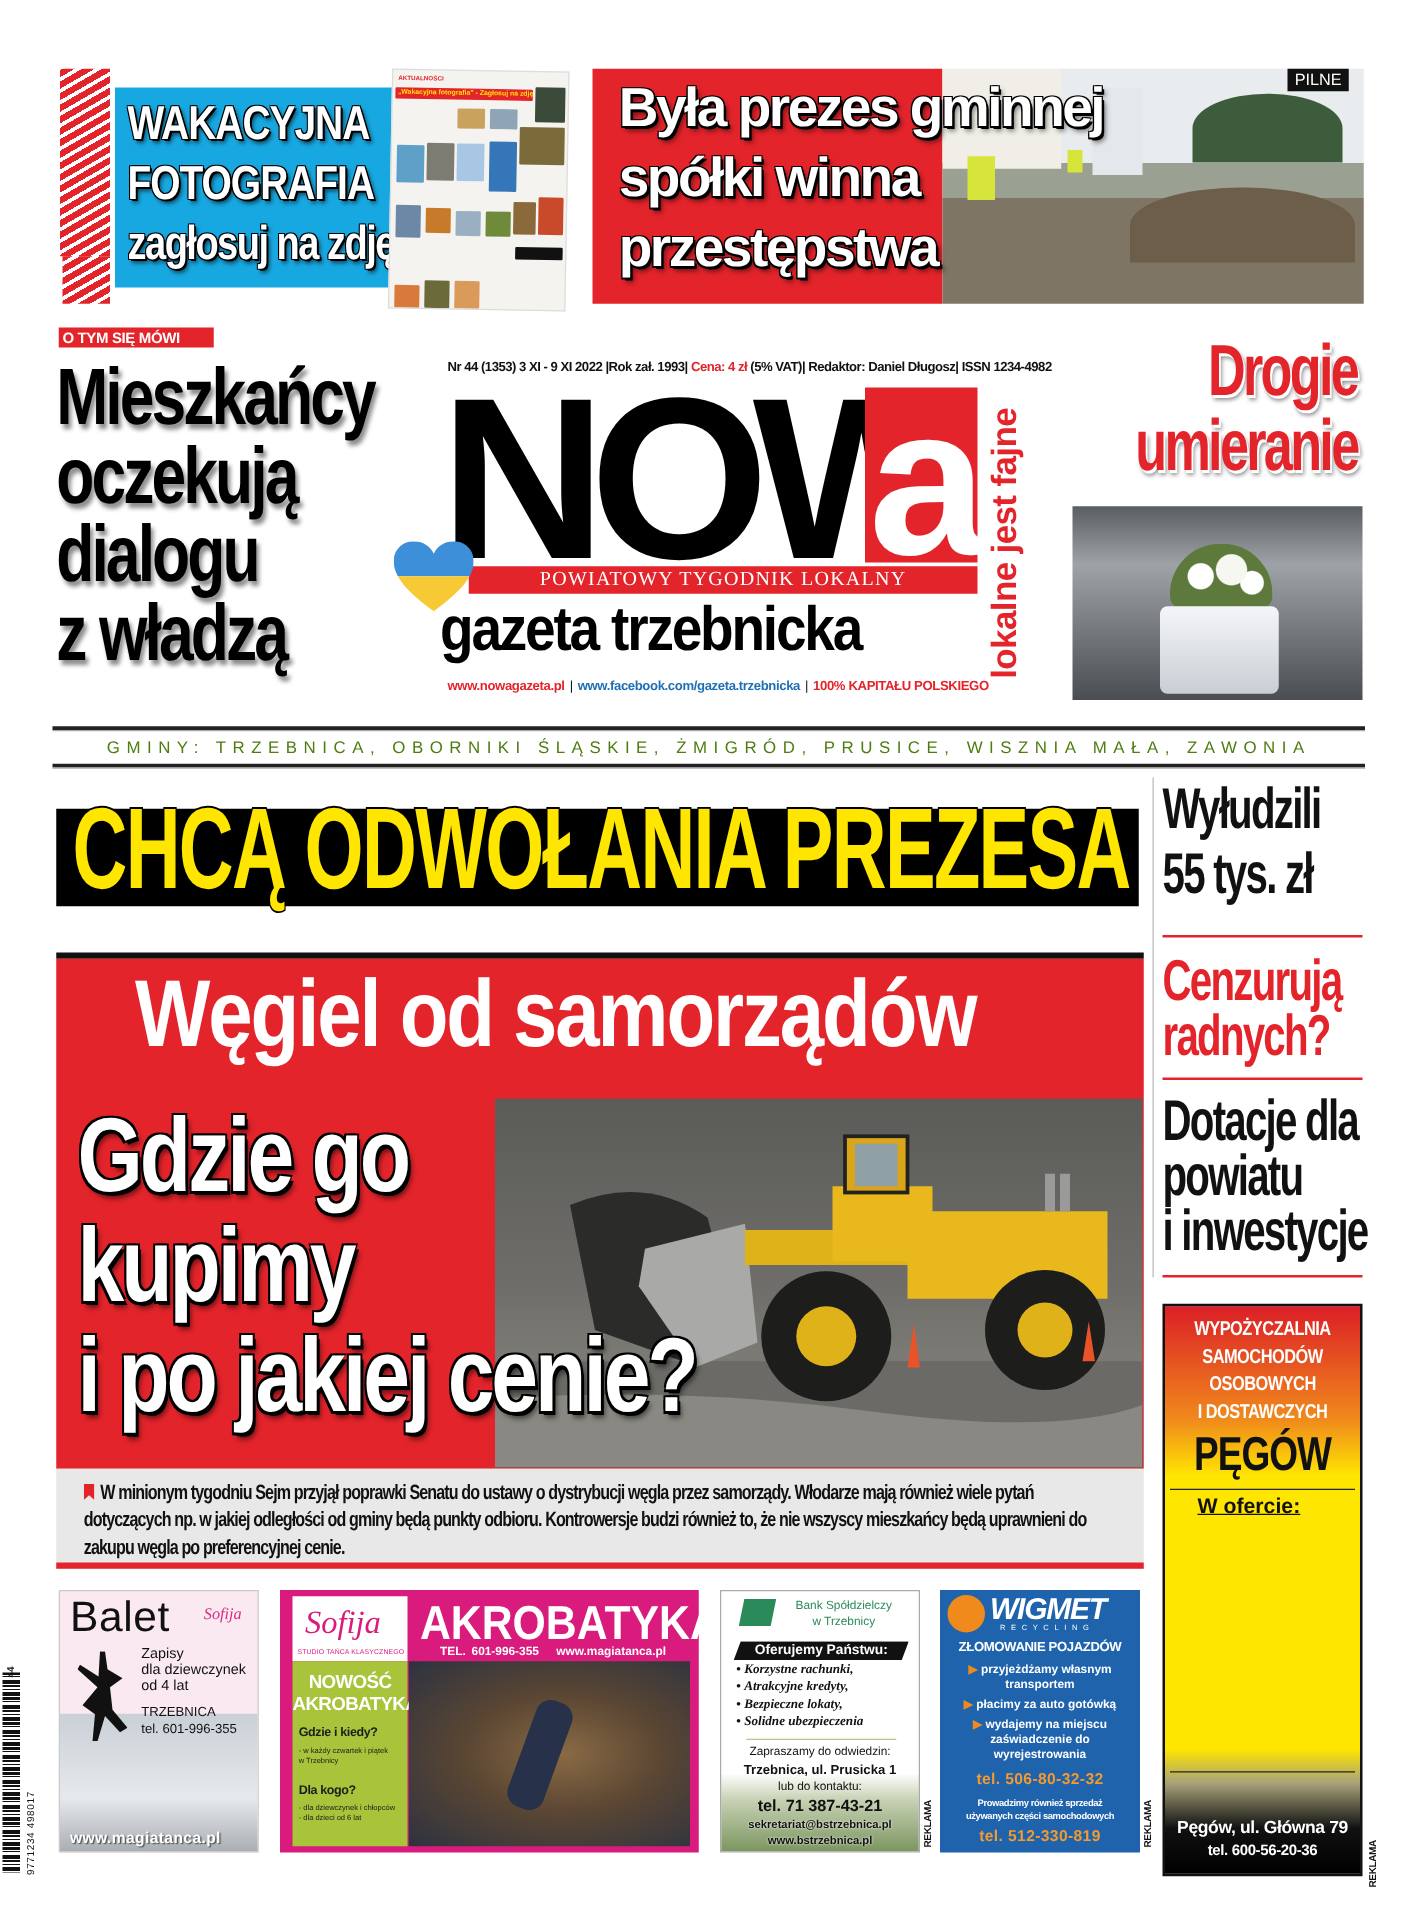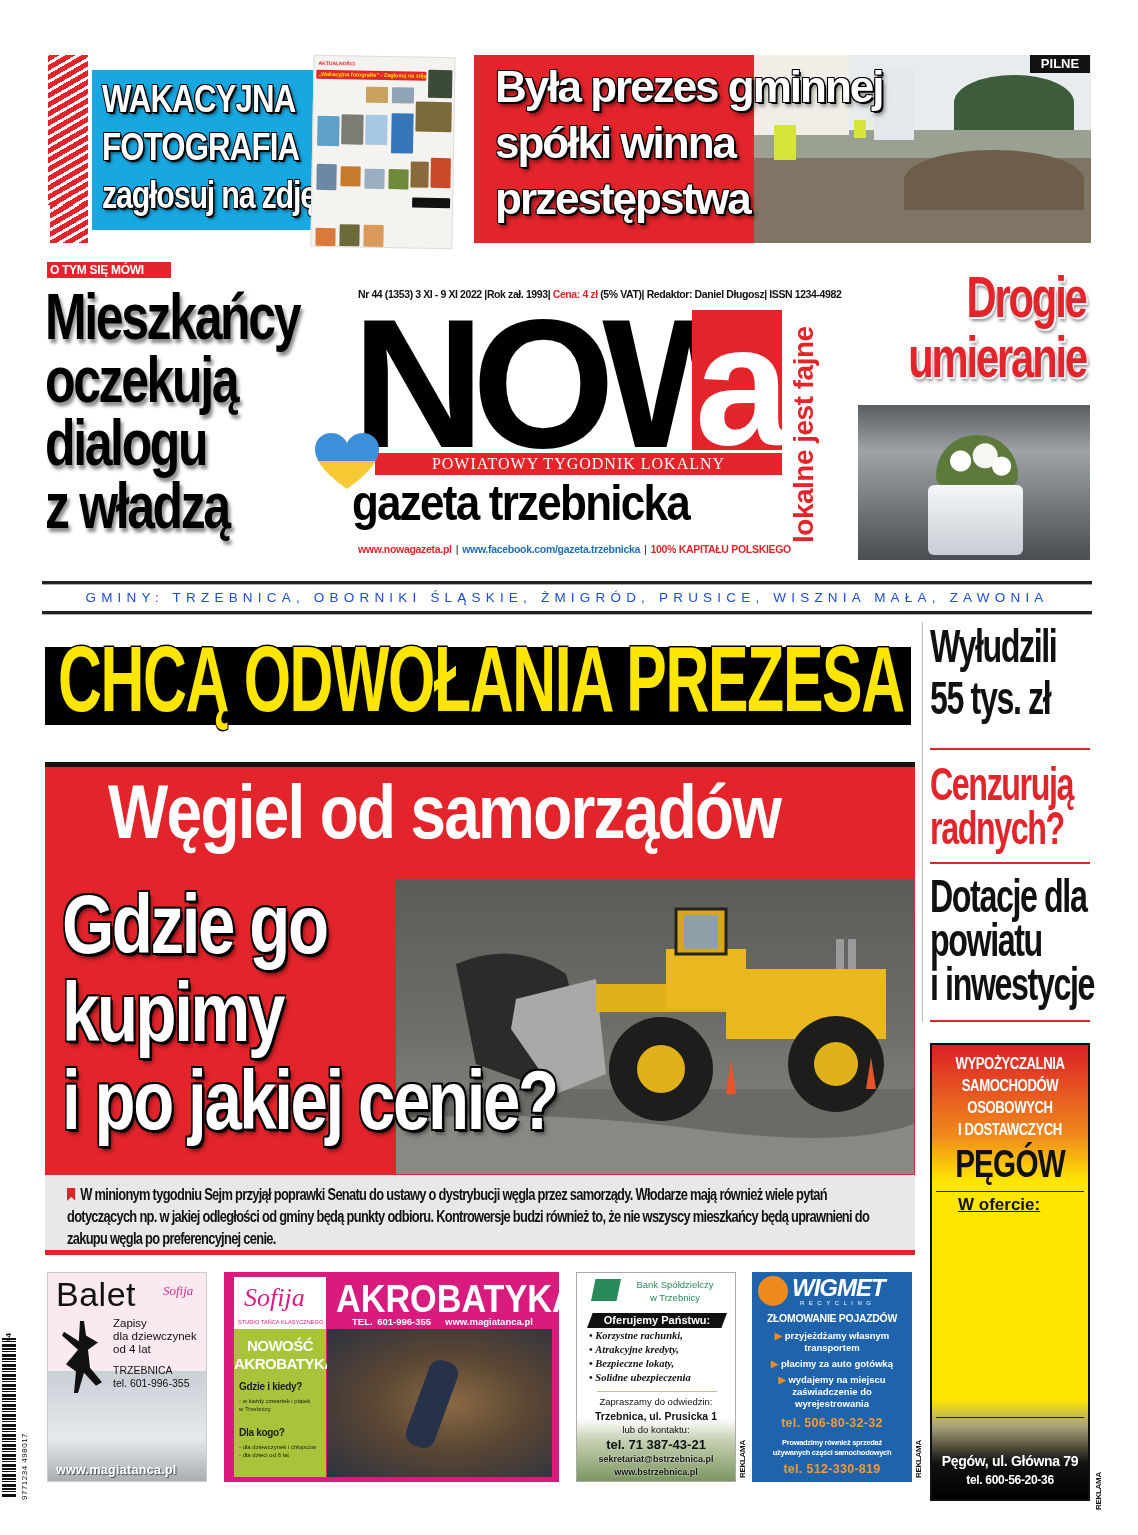--- a/index.html
+++ b/index.html
@@ -10,21 +10,21 @@
   
   #excl { left: 48px; top: 55px; width: 40px; height: 150px; background: repeating-linear-gradient(-30deg, #e3242b 0 5px, #fff 5px 8px); }
   #excl-dot { left: 50px; top: 205px; width: 38px; height: 38px; background: repeating-linear-gradient(-30deg, #e3242b 0 5px, #fff 5px 8px); }
   #teaser1 { left: 92px; top: 70px; width: 225px; height: 160px; background: #18a8e1; }
   #teaser1-thumb { left: 312px; top: 56px; width: 142px; height: 192px; background: #f5f3ef; border: 1px solid #ddd; transform: rotate(1deg); overflow: hidden; }
   .thumb-cell { position: absolute; border-radius: 1px; }
   #teaser1 .t1 { position: absolute; left: 10px; color: #fff; font-weight: 700; text-shadow: 2px 2px 0 #000, -1px -1px 0 #000, 1px -1px 0 #000, -1px 1px 0 #000, 3px 3px 4px rgba(0,0,0,.6); white-space: nowrap; }
   #teaser2 { left: 474px; top: 55px; width: 280px; height: 188px; background: #e3242b; }
   #teaser2-photo { left: 754px; top: 55px; width: 337px; height: 188px; background: linear-gradient(180deg, #e9ecee 0 40%, #9aa092 40% 55%, #7f7565 55% 100%); overflow: hidden; }
   .t2line { position: absolute; left: 22px; color: #fff; font-weight: 700; font-size: 44px; letter-spacing: -2px; text-shadow: 2px 2px 0 #000, -1px -1px 0 #000, 1px -1px 0 #000, -1px 1px 0 #000, 3px 4px 4px rgba(0,0,0,.5); white-space: nowrap; }
-  #pilne { left: 1030px; top: 55px; width: 60px; height: 18px; background: #111; color: #fff; font-weight: 700; font-size: 13px; text-align: center; line-height: 18px; }
+  #pilne { left: 1030px; top: 55px; width: 49px; height: 18px; background: #111; color: #fff; font-weight: 400; font-size: 13px; text-align: center; line-height: 18px; }
 
   
   #otym { left: 47px; top: 262px; width: 124px; height: 16px; background: #e3242b; color: #fff; font-weight: 700; font-size: 12px; line-height: 16px; padding-left: 3px; letter-spacing: -0.3px; }
   .mline { position: absolute; left: 45px; font-weight: 700; font-size: 64px; color: #000; letter-spacing: -3px; transform: scaleX(0.78); transform-origin: left top; text-shadow: 3px 4px 4px rgba(0,0,0,.45); white-space: nowrap; line-height: 1; }
 
   
   #mast-info { left: 358px; top: 288px; font-size: 10.5px; font-weight: 700; letter-spacing: -0.4px; white-space: nowrap; }
   #mast-info .red { color: #e3242b; }
   #nowa-now { left: 352px; top: 292px; font-size: 200px; font-weight: 700; letter-spacing: -14px; line-height: 1; transform: scaleX(0.92) scaleY(0.92); transform-origin: left top; color: #000; }
   #nowa-a-box { left: 692px; top: 310px; width: 90px; height: 140px; background: #e3242b; }
@@ -43,21 +43,21 @@
 
   
   .dline { position: absolute; color: #e3242b; font-weight: 700; font-size: 58px; letter-spacing: -3px; transform: scaleX(0.72); transform-origin: right top; text-shadow: 2px 2px 0 #fff, 3px 4px 4px rgba(0,0,0,.45); white-space: nowrap; line-height: 1; text-align: right; }
   #hearse-photo { left: 858px; top: 405px; width: 232px; height: 155px; background: linear-gradient(180deg, #5a5d62 0%, #9ea3a8 30%, #4a4d52 100%); overflow: hidden; }
   #coffin { position: absolute; left: 70px; top: 80px; width: 95px; height: 70px; background: linear-gradient(180deg,#f4f6f9,#c9ced4); border-radius: 6px; }
   #flowers { position: absolute; left: 78px; top: 30px; width: 82px; height: 52px; background: radial-gradient(circle at 30% 50%, #fff 0 10px, transparent 11px), radial-gradient(circle at 60% 40%, #f7f7f2 0 12px, transparent 13px), radial-gradient(circle at 80% 60%, #fff 0 9px, transparent 10px), #5d7a3c; border-radius: 40px 40px 10px 10px; }
 
   
   #gminy-top { left: 42px; top: 581px; width: 1050px; height: 3px; background: #222; }
   #gminy-top2 { left: 42px; top: 584px; width: 1050px; height: 1px; background: #aaa; }
-  #gminy { left: 42px; top: 590px; width: 1050px; text-align: center; font-size: 13.5px; letter-spacing: 5.2px; color: #1d4ed8; white-space: nowrap; }
+  #gminy { left: 42px; top: 590px; width: 1050px; text-align: center; font-size: 13.5px; letter-spacing: 5.2px; color: #4d7c0f; white-space: nowrap; }
   #gminy-bot { left: 42px; top: 611px; width: 1050px; height: 3px; background: #222; }
   #gminy-bot2 { left: 42px; top: 614px; width: 1050px; height: 1px; background: #aaa; }
 
   
   #chca-bg { left: 45px; top: 647px; width: 866px; height: 78px; background: #000; }
   #chca { left: 58px; top: 633px; font-size: 92px; font-weight: 700; color: #ffe600; letter-spacing: -2px; transform: scaleX(0.66); transform-origin: left top; white-space: nowrap; -webkit-text-stroke: 3px #000; paint-order: stroke fill; line-height: 1; }
 
   #lead-topbar { left: 45px; top: 762px; width: 870px; height: 5px; background: #111; }
   #lead-box { left: 45px; top: 767px; width: 870px; height: 408px; background: #e3242b; }
   #wegiel { left: 108px; top: 772px; font-size: 76px; font-weight: 700; color: #fff; letter-spacing: -2px; transform: scaleX(0.84); transform-origin: left top; white-space: nowrap; line-height: 1.05; }

